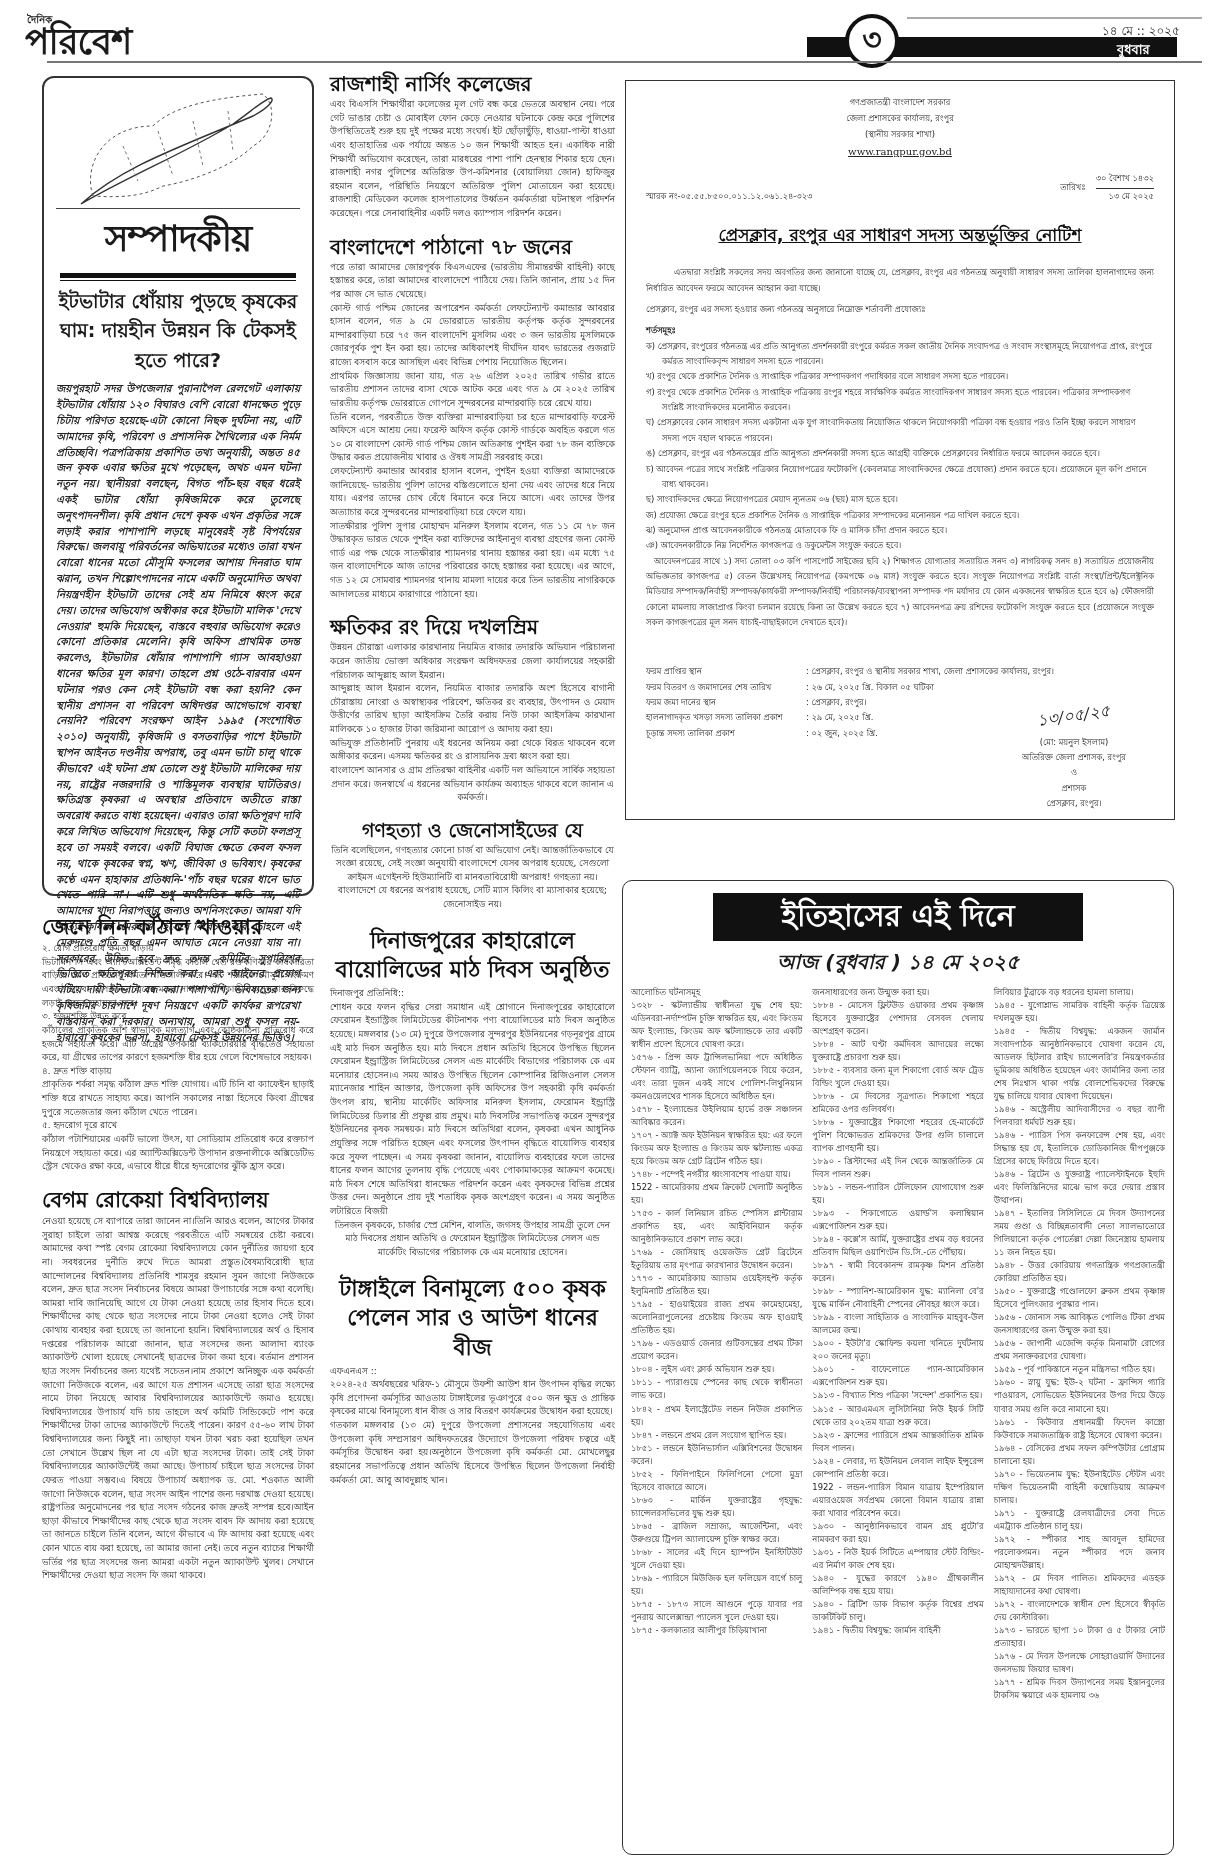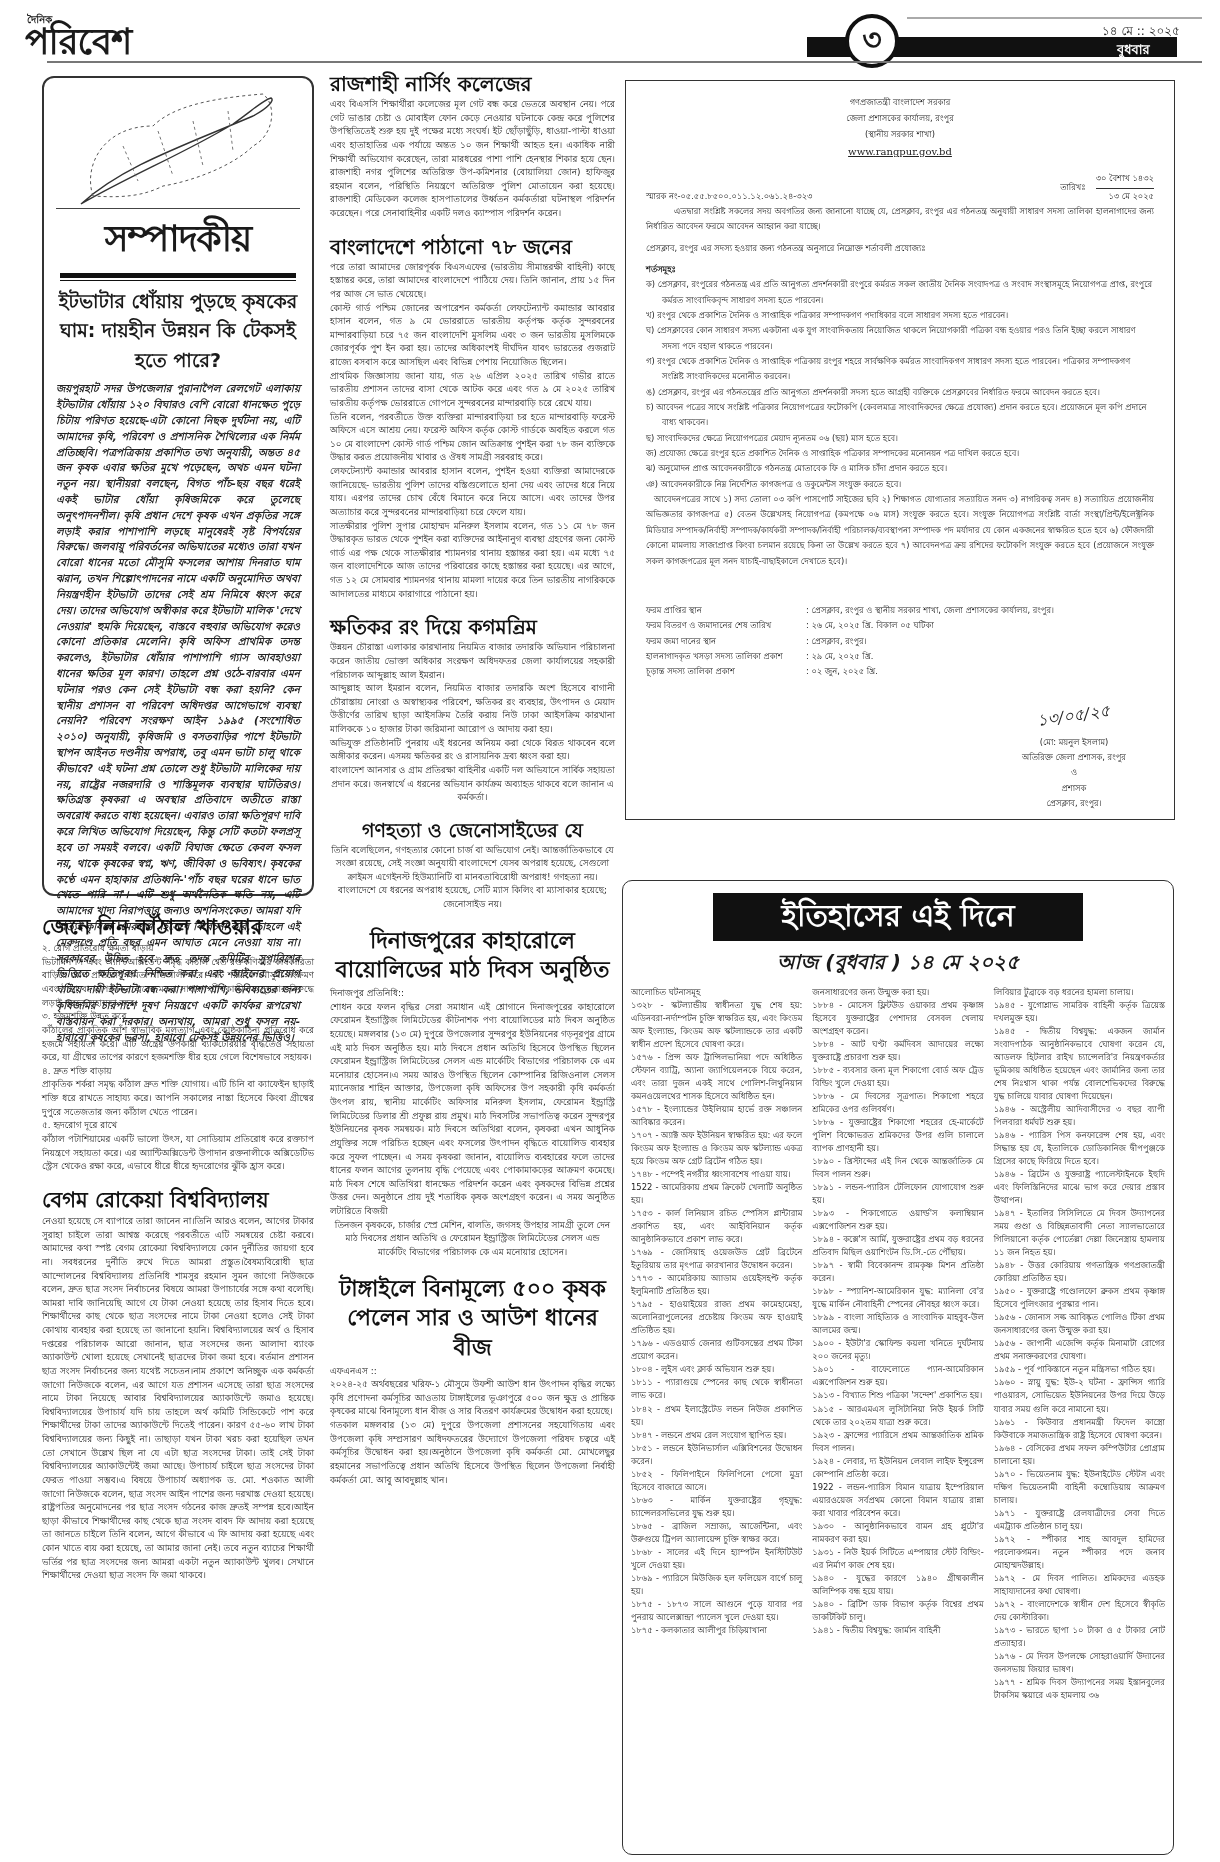--- a/index.html
+++ b/index.html
@@ -121,21 +121,21 @@
   <article class="story">
     <h3 class="story-h" style="font-size:20px;">বাংলাদেশে পাঠানো ৭৮ জনের</h3>
     <p class="story-p">পরে তারা আমাদের জোরপূর্বক বিএসএফের (ভারতীয় সীমান্তরক্ষী বাহিনী) কাছে হস্তান্তর করে, তারা আমাদের বাংলাদেশে পাঠিয়ে দেয়। তিনি জানান, প্রায় ১৫ দিন পর আজ সে ভাত খেয়েছে।</p>
     <p class="story-p">কোস্ট গার্ড পশ্চিম জোনের অপারেশন কর্মকর্তা লেফটেন্যান্ট কমান্ডার আবরার হাসান বলেন, গত ৯ মে ভোররাতে ভারতীয় কর্তৃপক্ষ কর্তৃক সুন্দরবনের মান্দারবাড়িয়া চরে ৭৫ জন বাংলাদেশি মুসলিম এবং ৩ জন ভারতীয় মুসলিমকে জোরপূর্বক পুশ ইন করা হয়। তাদের অধিকাংশই দীর্ঘদিন যাবৎ ভারতের গুজরাট রাজ্যে বসবাস করে আসছিল এবং বিভিন্ন পেশায় নিয়োজিত ছিলেন।</p>
     <p class="story-p">প্রাথমিক জিজ্ঞাসায় জানা যায়, গত ২৬ এপ্রিল ২০২৫ তারিখ গভীর রাতে ভারতীয় প্রশাসন তাদের বাসা থেকে আটক করে এবং গত ৯ মে ২০২৫ তারিখ ভারতীয় কর্তৃপক্ষ ভোররাতে গোপনে সুন্দরবনের মান্দারবাড়ি চরে রেখে যায়।</p>
     <p class="story-p">তিনি বলেন, পরবর্তীতে উক্ত ব্যক্তিরা মান্দারবাড়িয়া চর হতে মান্দারবাড়ি ফরেস্ট অফিসে এসে আশ্রয় নেয়। ফরেস্ট অফিস কর্তৃক কোস্ট গার্ডকে অবহিত করলে গত ১০ মে বাংলাদেশ কোস্ট গার্ড পশ্চিম জোন অতিক্রান্ত পুশইন করা ৭৮ জন ব্যক্তিকে উদ্ধার করত প্রয়োজনীয় খাবার ও ঔষধ সামগ্রী সরবরাহ করে।</p>
     <p class="story-p">লেফটেন্যান্ট কমান্ডার আবরার হাসান বলেন, পুশইন হওয়া ব্যক্তিরা আমাদেরকে জানিয়েছে- ভারতীয় পুলিশ তাদের বস্তিগুলোতে হানা দেয় এবং তাদের ধরে নিয়ে যায়। এরপর তাদের চোখ বেঁধে বিমানে করে নিয়ে আসে। এবং তাদের উপর অত্যাচার করে সুন্দরবনের মান্দারবাড়িয়া চরে ফেলে যায়।</p>
     <p class="story-p">সাতক্ষীরার পুলিশ সুপার মোহাম্মদ মনিরুল ইসলাম বলেন, গত ১১ মে ৭৮ জন উদ্ধারকৃত ভারত থেকে পুশইন করা ব্যক্তিদের আইনানুগ ব্যবস্থা গ্রহণের জন্য কোস্ট গার্ড এর পক্ষ থেকে সাতক্ষীরার শ্যামনগর থানায় হস্তান্তর করা হয়। এম মধ্যে ৭৫ জন বাংলাদেশিকে আজ তাদের পরিবারের কাছে হস্তান্তর করা হয়েছে। এর আগে, গত ১২ মে সোমবার শ্যামনগর থানায় মামলা দায়ের করে তিন ভারতীয় নাগরিককে আদালতের মাধ্যমে কারাগারে পাঠানো হয়।</p>
   </article>
   <article class="story">
-    <h3 class="story-h" style="font-size:20px;">ক্ষতিকর রং দিয়ে কগমন্রিম</h3>
+    <h3 class="story-h" style="font-size:20px;">ক্ষতিকর রং দিয়ে দখলম্রিম</h3>
     <p class="story-p">উন্নয়ন চৌরাস্তা এলাকার কারখানায় নিয়মিত বাজার তদারকি অভিযান পরিচালনা করেন জাতীয় ভোক্তা অধিকার সংরক্ষণ অধিদফতর জেলা কার্যালয়ের সহকারী পরিচালক আব্দুল্লাহ আল ইমরান।</p>
     <p class="story-p">আব্দুল্লাহ আল ইমরান বলেন, নিয়মিত বাজার তদারকি অংশ হিসেবে বাগানী চৌরাস্তায় নোংরা ও অস্বাস্থ্যকর পরিবেশ, ক্ষতিকর রং ব্যবহার, উৎপাদন ও মেয়াদ উত্তীর্ণের তারিখ ছাড়া আইসক্রিম তৈরি করায় নিউ ঢাকা আইসক্রিম কারখানা মালিককে ১০ হাজার টাকা জরিমানা আরোপ ও আদায় করা হয়।</p>
     <p class="story-p">অভিযুক্ত প্রতিষ্ঠানটি পুনরায় এই ধরনের অনিয়ম করা থেকে বিরত থাকবেন বলে অঙ্গীকার করেন। এসময় ক্ষতিকর রং ও রাসায়নিক দ্রব্য ধ্বংস করা হয়।</p>
     <p class="story-p center">বাংলাদেশ আনসার ও গ্রাম প্রতিরক্ষা বাহিনীর একটি দল অভিযানে সার্বিক সহায়তা প্রদান করে। জনস্বার্থে এ ধরনের অভিযান কার্যক্রম অব্যাহত থাকবে বলে জানান এ কর্মকর্তা।</p>
   </article>
   <article class="story">
     <h3 class="story-h center">গণহত্যা ও জেনোসাইডের যে</h3>
     <p class="story-p center">তিনি বলেছিলেন, গণহত্যার কোনো চার্জ বা অভিযোগ নেই। আন্তর্জাতিকভাবে যে সংজ্ঞা রয়েছে, সেই সংজ্ঞা অনুযায়ী বাংলাদেশে যেসব অপরাধ হয়েছে, সেগুলো ক্রাইমস এগেইনস্ট হিউম্যানিটি বা মানবতাবিরোধী অপরাধ! গণহত্যা নয়। বাংলাদেশে যে ধরনের অপরাধ হয়েছে, সেটি ম্যাস কিলিং বা ম্যাসাকার হয়েছে; জেনোসাইড নয়।</p>
   </article>
   <article class="story">
@@ -162,28 +162,29 @@
   <div class="n-meta">
     <span style="align-self:flex-end;">স্মারক নং-০৫.৫৫.৮৫০০.০১১.১২.০৬১.২৪-৩২৩</span>
     <span style="display:flex; gap:10px; align-items:center;">
       <span>তারিখঃ</span>
       <span class="n-date-box">
         <div class="n-date-top">৩০ বৈশাখ ১৪৩২</div>
         <div>১৩ মে ২০২৫</div>
       </span>
     </span>
   </div>
+  <h2 class="n-title">প্রেসক্লাব, রংপুর এর সাধারণ সদস্য অন্তর্ভুক্তির নোটিশ</h2>
   <p class="n-para">এতদ্বারা সংশ্লিষ্ট সকলের সদয় অবগতির জন্য জানানো যাচ্ছে যে, প্রেসক্লাব, রংপুর এর গঠনতন্ত্র অনুযায়ী সাধারণ সদস্য তালিকা হালনাগাদের জন্য নির্ধারিত আবেদন ফরমে আবেদন আহ্বান করা যাচ্ছে।</p>
   <p class="n-sub">প্রেসক্লাব, রংপুর এর সদস্য হওয়ার জন্য গঠনতন্ত্র অনুসারে নিম্নোক্ত শর্তাবলী প্রযোজ্যঃ</p>
   <p class="n-head">শর্তসমূহঃ</p>
   <div>
     <p class="n-item">ক) প্রেসক্লাব, রংপুরের গঠনতন্ত্র এর প্রতি আনুগত্য প্রদর্শনকারী রংপুরে কর্মরত সকল জাতীয় দৈনিক সংবাদপত্র ও সংবাদ সংস্থাসমূহে নিয়োগপত্র প্রাপ্ত, রংপুরে কর্মরত সাংবাদিকবৃন্দ সাধারণ সদস্য হতে পারবেন।</p>
     <p class="n-item">খ) রংপুর থেকে প্রকাশিত দৈনিক ও সাপ্তাহিক পত্রিকার সম্পাদকগণ পদাধিকার বলে সাধারণ সদস্য হতে পারবেন।</p>
+    <p class="n-item">গ) রংপুর থেকে প্রকাশিত দৈনিক ও সাপ্তাহিক পত্রিকায় রংপুর শহরে সার্বক্ষণিক কর্মরত সাংবাদিকগণ সাধারণ সদস্য হতে পারবেন। পত্রিকার সম্পাদকগণ সংশ্লিষ্ট সাংবাদিকদের মনোনীত করবেন।</p>
     <p class="n-item">ঘ) প্রেসক্লাবের কোন সাধারণ সদস্য একটানা এক যুগ সাংবাদিকতায় নিয়োজিত থাকলে নিয়োগকারী পত্রিকা বন্ধ হওয়ার পরও তিনি ইচ্ছা করলে সাধারণ সদস্য পদে বহাল থাকতে পারবেন।</p>
-    <p class="n-item">গ) রংপুর থেকে প্রকাশিত দৈনিক ও সাপ্তাহিক পত্রিকায় রংপুর শহরে সার্বক্ষণিক কর্মরত সাংবাদিকগণ সাধারণ সদস্য হতে পারবেন। পত্রিকার সম্পাদকগণ সংশ্লিষ্ট সাংবাদিকদের মনোনীত করবেন।</p>
     <p class="n-item">ঙ) প্রেসক্লাব, রংপুর এর গঠনতন্ত্রের প্রতি আনুগত্য প্রদর্শনকারী সদস্য হতে আগ্রহী ব্যক্তিকে প্রেসক্লাবের নির্ধারিত ফরমে আবেদন করতে হবে।</p>
     <p class="n-item">চ) আবেদন পত্রের সাথে সংশ্লিষ্ট পত্রিকার নিয়োগপত্রের ফটোকপি (কেবলমাত্র সাংবাদিকদের ক্ষেত্রে প্রযোজ্য) প্রদান করতে হবে। প্রয়োজনে মূল কপি প্রদানে বাধ্য থাকবেন।</p>
     <p class="n-item">ছ) সাংবাদিকদের ক্ষেত্রে নিয়োগপত্রের মেয়াদ ন্যূনতম ০৬ (ছয়) মাস হতে হবে।</p>
     <p class="n-item">জ) প্রযোজ্য ক্ষেত্রে রংপুর হতে প্রকাশিত দৈনিক ও সাপ্তাহিক পত্রিকার সম্পাদকের মনোনয়ন পত্র দাখিল করতে হবে।</p>
     <p class="n-item">ঝ) অনুমোদন প্রাপ্ত আবেদনকারীকে গঠনতন্ত্র মোতাবেক ফি ও মাসিক চাঁদা প্রদান করতে হবে।</p>
     <p class="n-item">ঞ) আবেদনকারীকে নিম্ন নির্দেশিত কাগজপত্র ও ডকুমেন্টস সংযুক্ত করতে হবে।</p>
   </div>
   <p class="n-docs">আবেদনপত্রের সাথে ১) সদ্য তোলা ০৩ কপি পাসপোর্ট সাইজের ছবি ২) শিক্ষাগত যোগ্যতার সত্যায়িত সনদ ৩) নাগরিকত্ব সনদ ৪) সত্যায়িত প্রয়োজনীয় অভিজ্ঞতার কাগজপত্র ৫) বেতন উল্লেখসহ নিয়োগপত্র (কমপক্ষে ০৬ মাস) সংযুক্ত করতে হবে। সংযুক্ত নিয়োগপত্র সংশ্লিষ্ট বার্তা সংস্থা/প্রিন্ট/ইলেক্ট্রনিক মিডিয়ার সম্পাদক/নির্বাহী সম্পাদক/কার্যকরী সম্পাদক/নির্বাহী পরিচালক/ব্যবস্থাপনা সম্পাদক পদ মর্যাদার যে কোন একজনের স্বাক্ষরিত হতে হবে ৬) ফৌজদারী কোনো মামলায় সাজাপ্রাপ্ত কিংবা চলমান রয়েছে কিনা তা উল্লেখ করতে হবে ৭) আবেদনপত্র ক্রয় রশিদের ফটোকপি সংযুক্ত করতে হবে (প্রয়োজনে সংযুক্ত সকল কাগজপত্রের মূল সনদ যাচাই-বাছাইকালে দেখাতে হবে)।</p>
   <div class="n-table">
     <div class="n-row">

